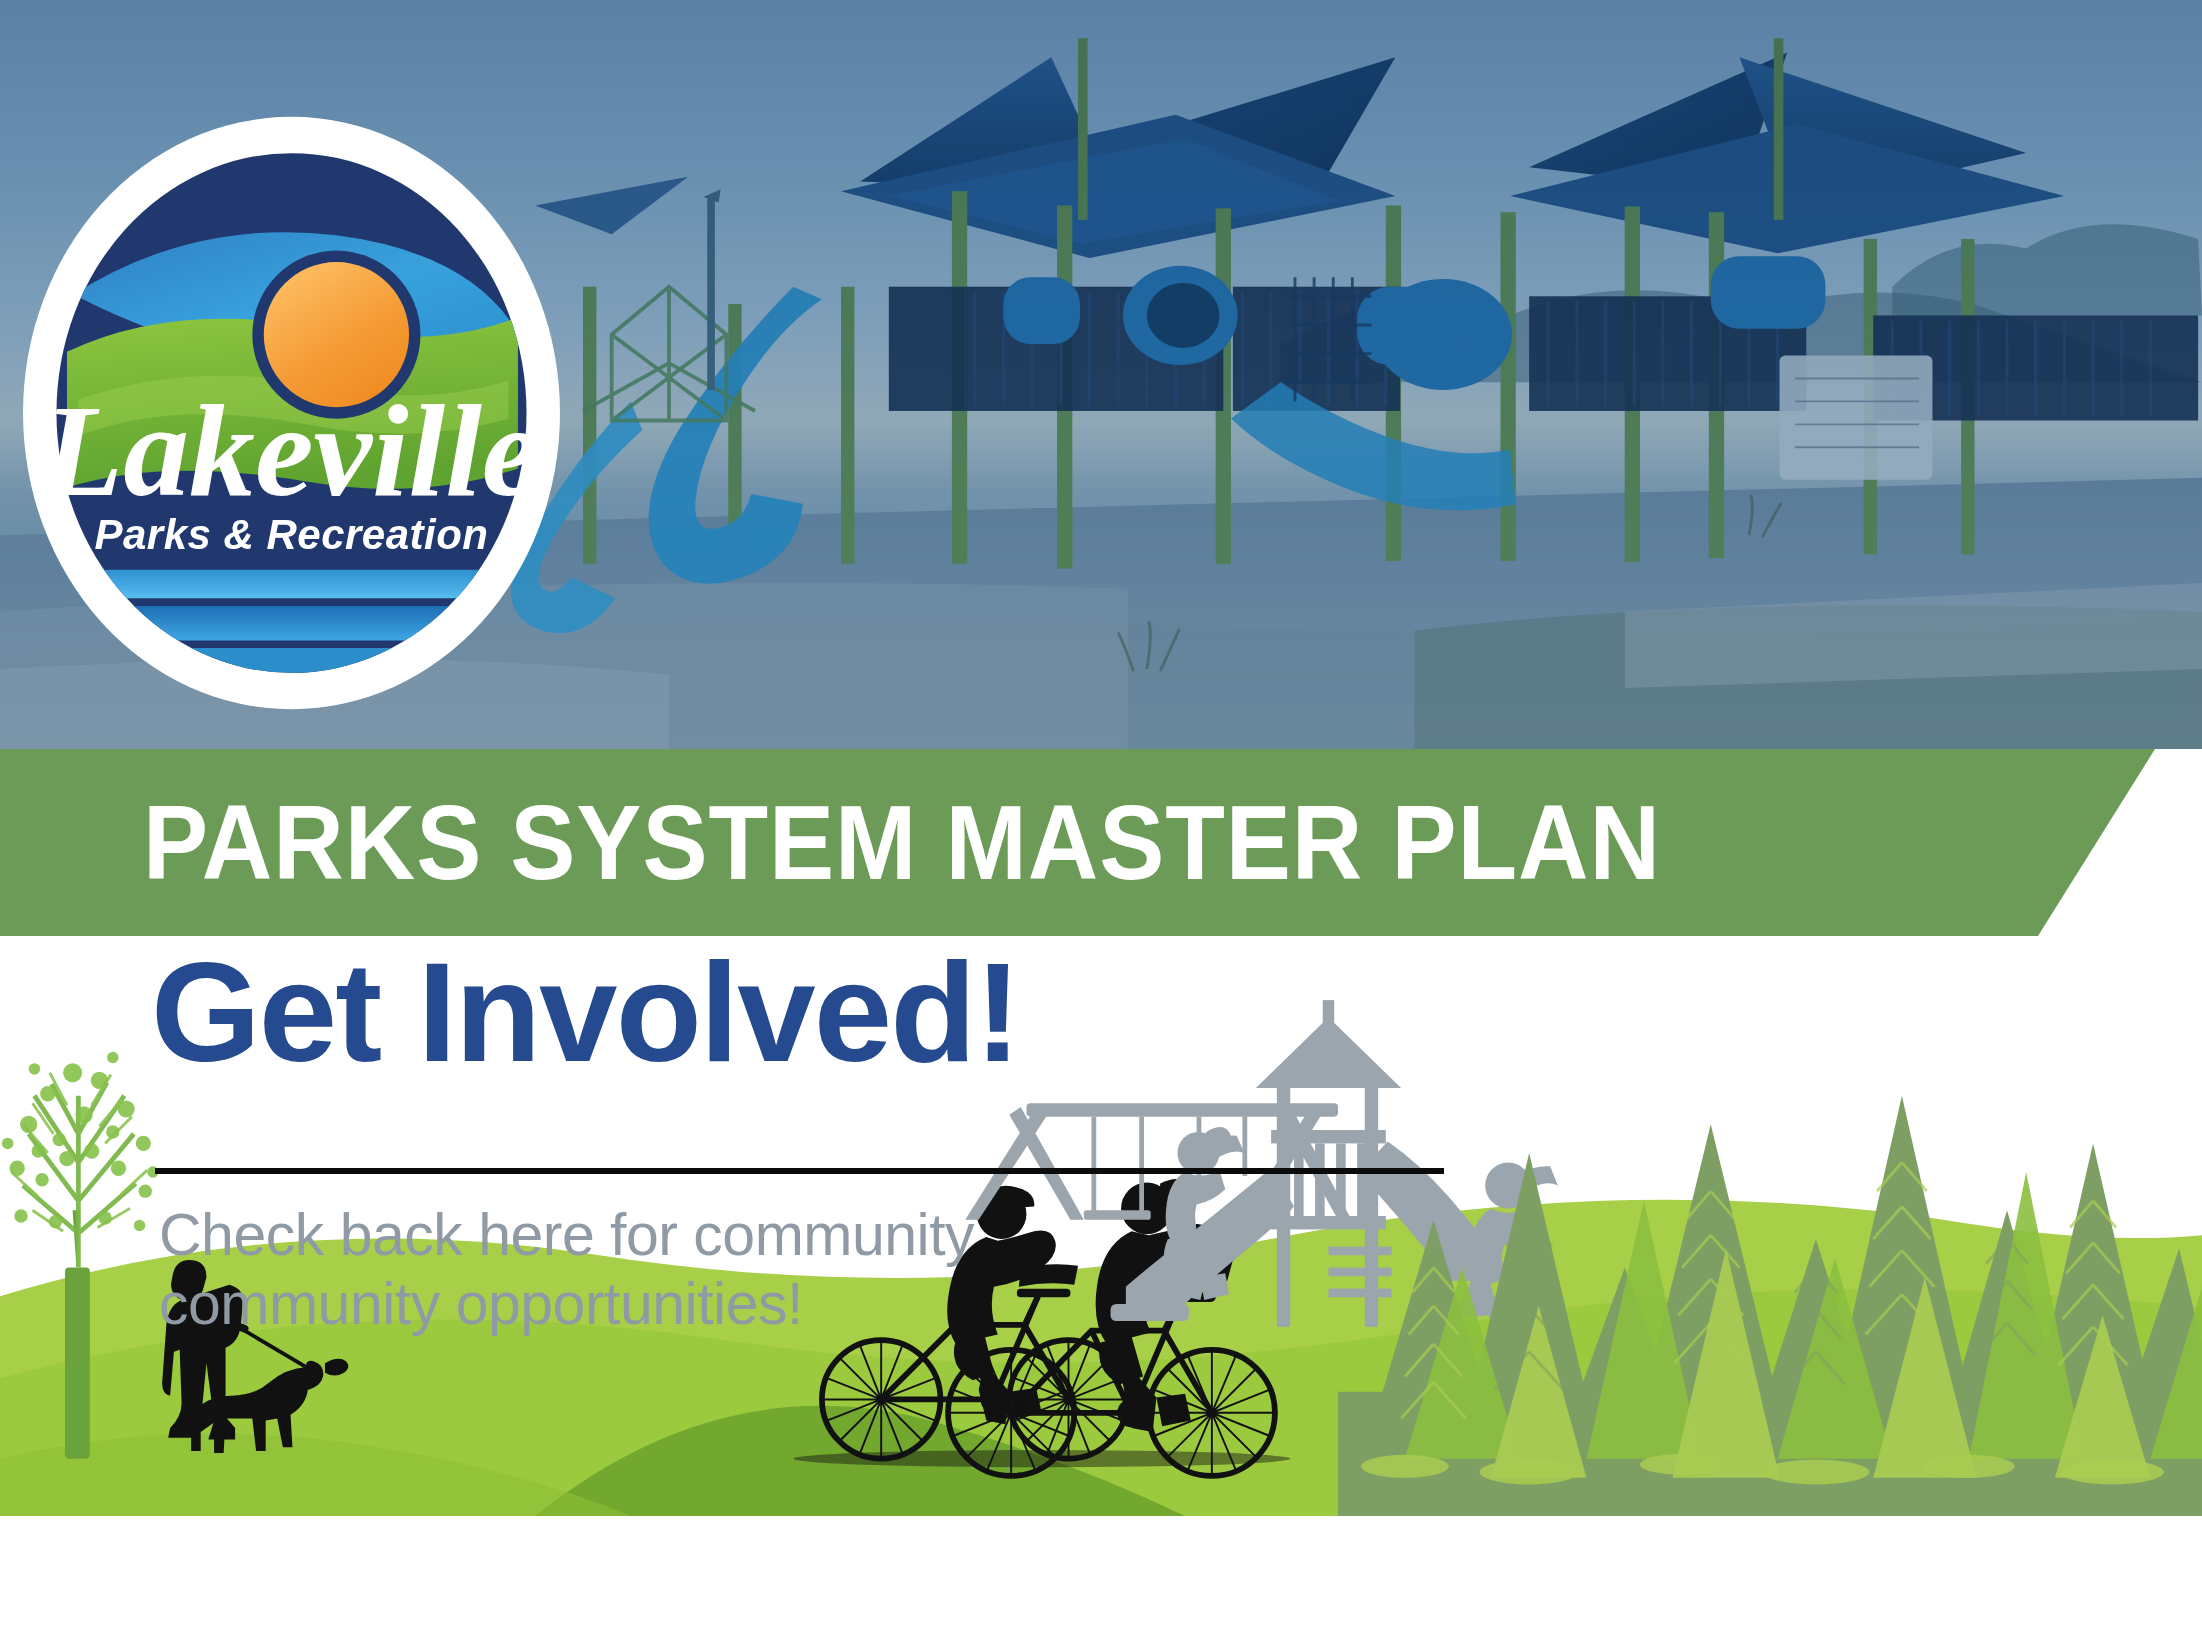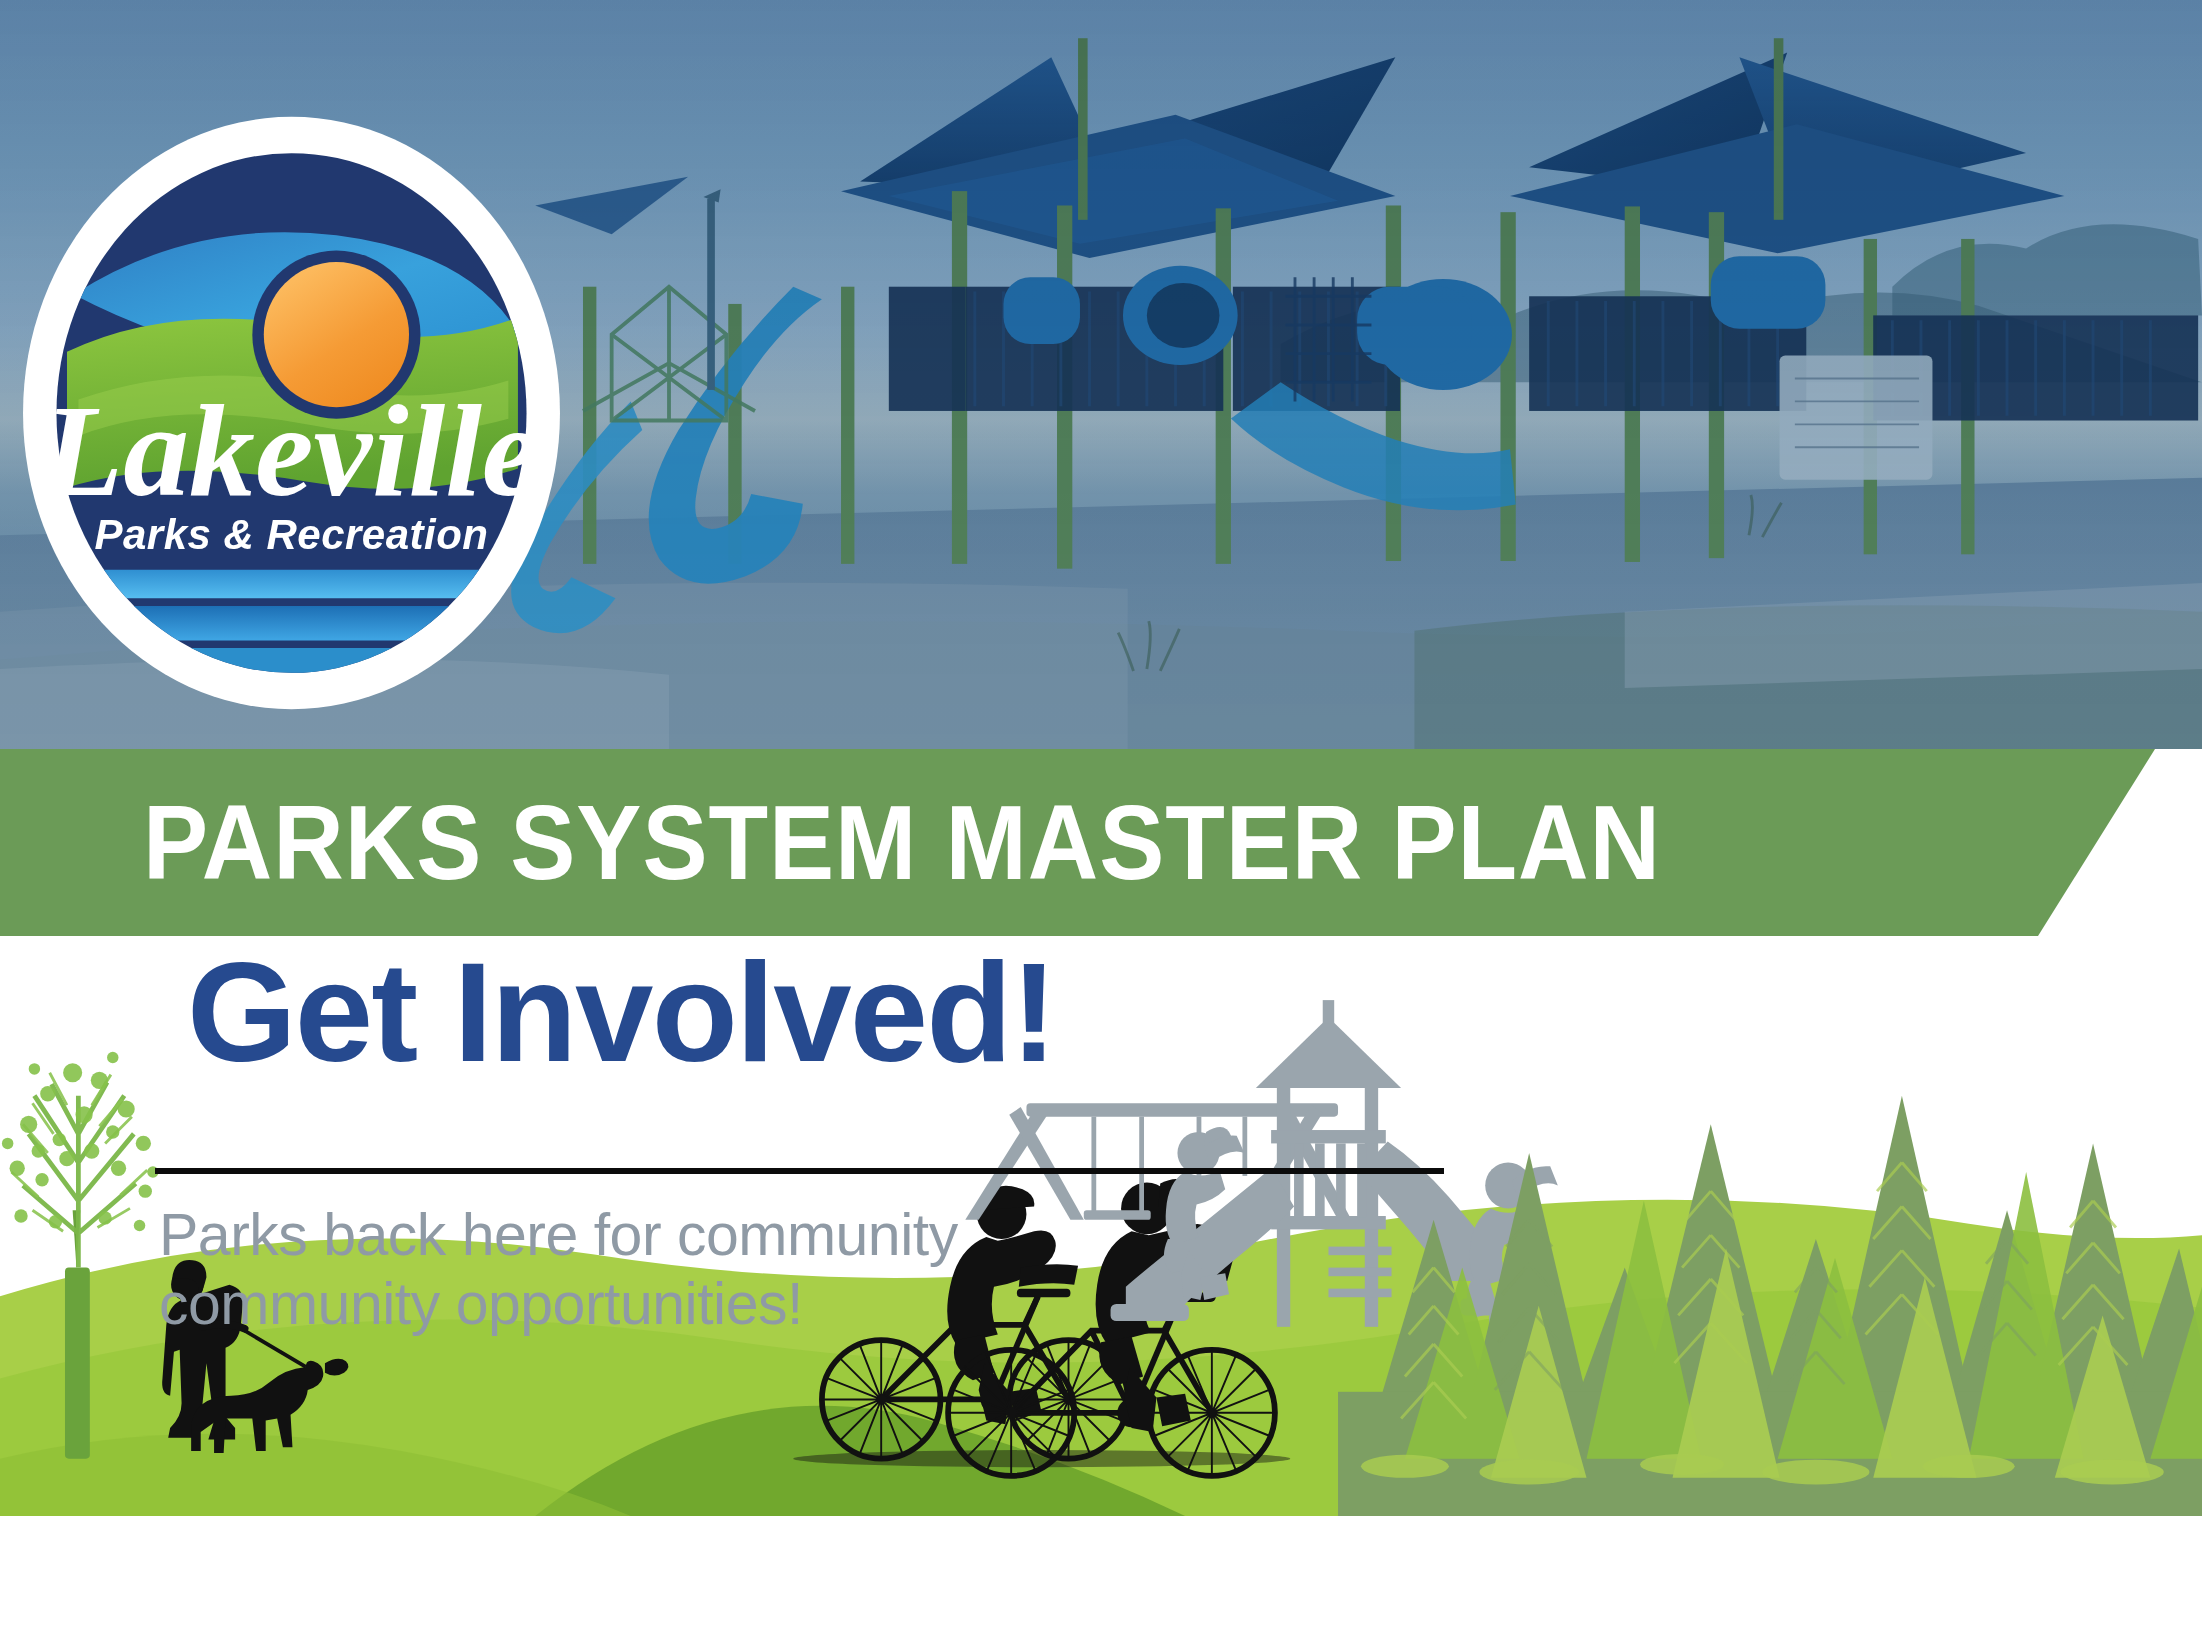--- a/index.html
+++ b/index.html
@@ -104,21 +104,20 @@
     position: absolute;
     left: 151px;
     top: 942px;
     font-size: 141px;
     font-weight: 700;
     color: #264a8f;
     letter-spacing: -1.9px;
     line-height: 1;
     white-space: nowrap;
     z-index: 4;
-    margin-left: 36px;
   }
   .divider {
     position: absolute;
     left: 155px;
     top: 1168px;
     width: 1289px;
     height: 5.7px;
     background: #0b0b0b;
     z-index: 4;
   }
@@ -329,21 +328,21 @@
   <div class="banner">
     <div class="banner-shape"></div>
     <div class="banner-title">PARKS SYSTEM MASTER PLAN</div>
   </div>
 
   <div class="headline">Get Involved!</div>
 
   <div class="divider"></div>
 
   <div class="subtitle">
-    <span>Parks back here for community</span>
+    <span>Check back here for community</span>
     <span>community opportunities!</span>
   </div>
 
   <div class="scene">
     <svg viewBox="0 0 2304 560" preserveAspectRatio="none">
 
       <path d="M0 330 Q300 238 620 286 Q980 342 1320 272 Q1700 196 2060 254 Q2200 276 2304 266 L2304 560 L0 560 Z" fill="#a8cf48"></path>
 
       <path d="M0 416 Q360 318 760 376 Q1120 430 1520 360 Q1880 296 2304 342 L2304 560 L0 560 Z" fill="#9bc93e" opacity="0.95"></path>
 

